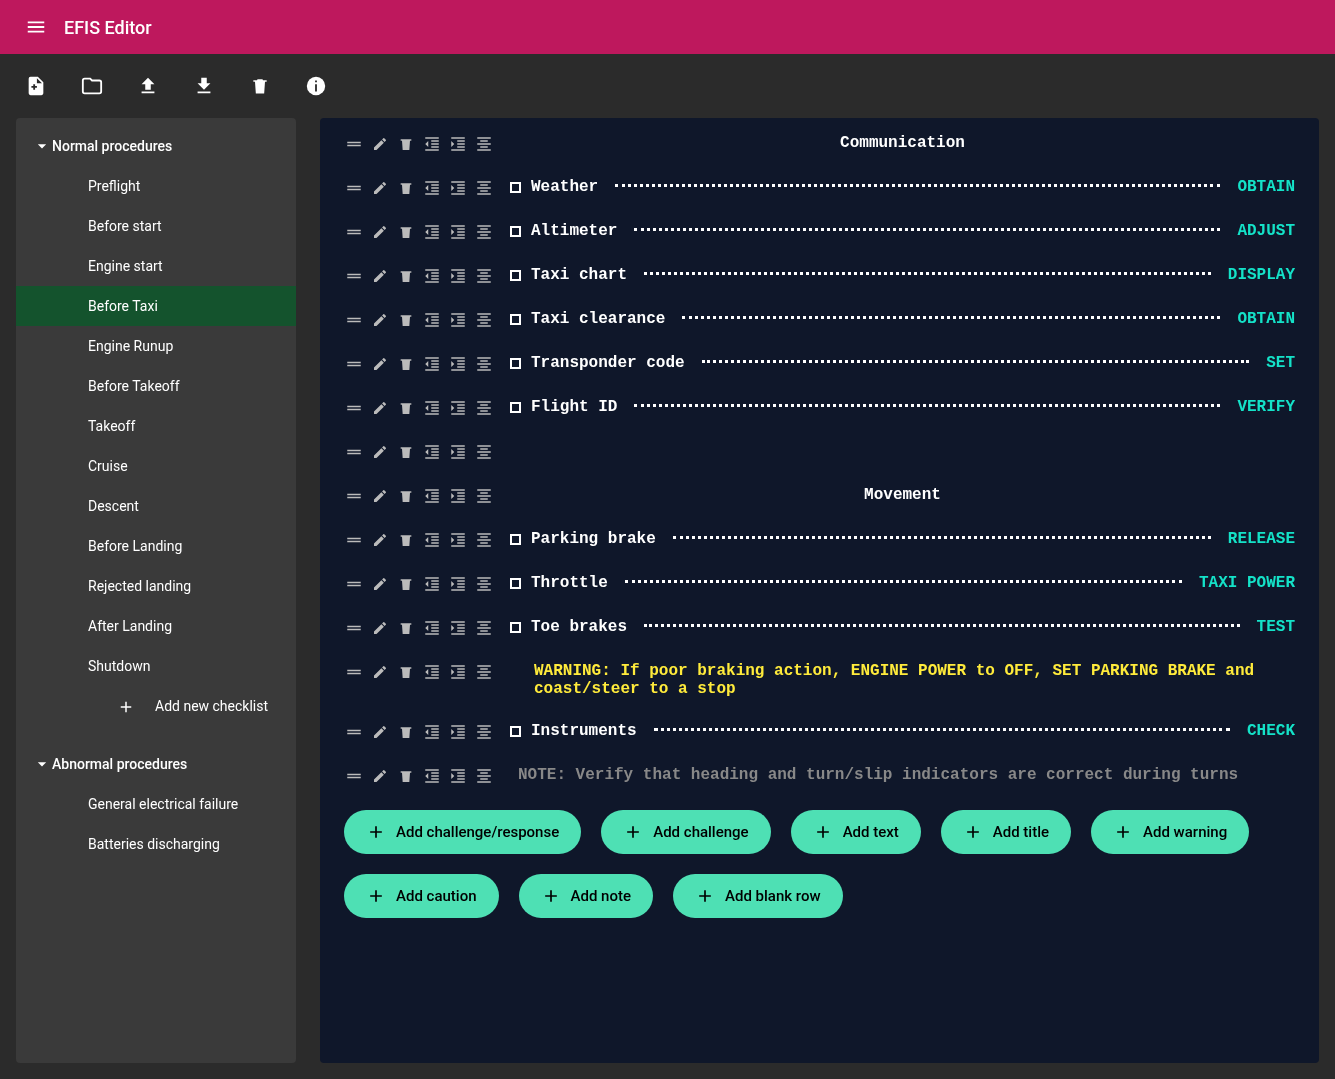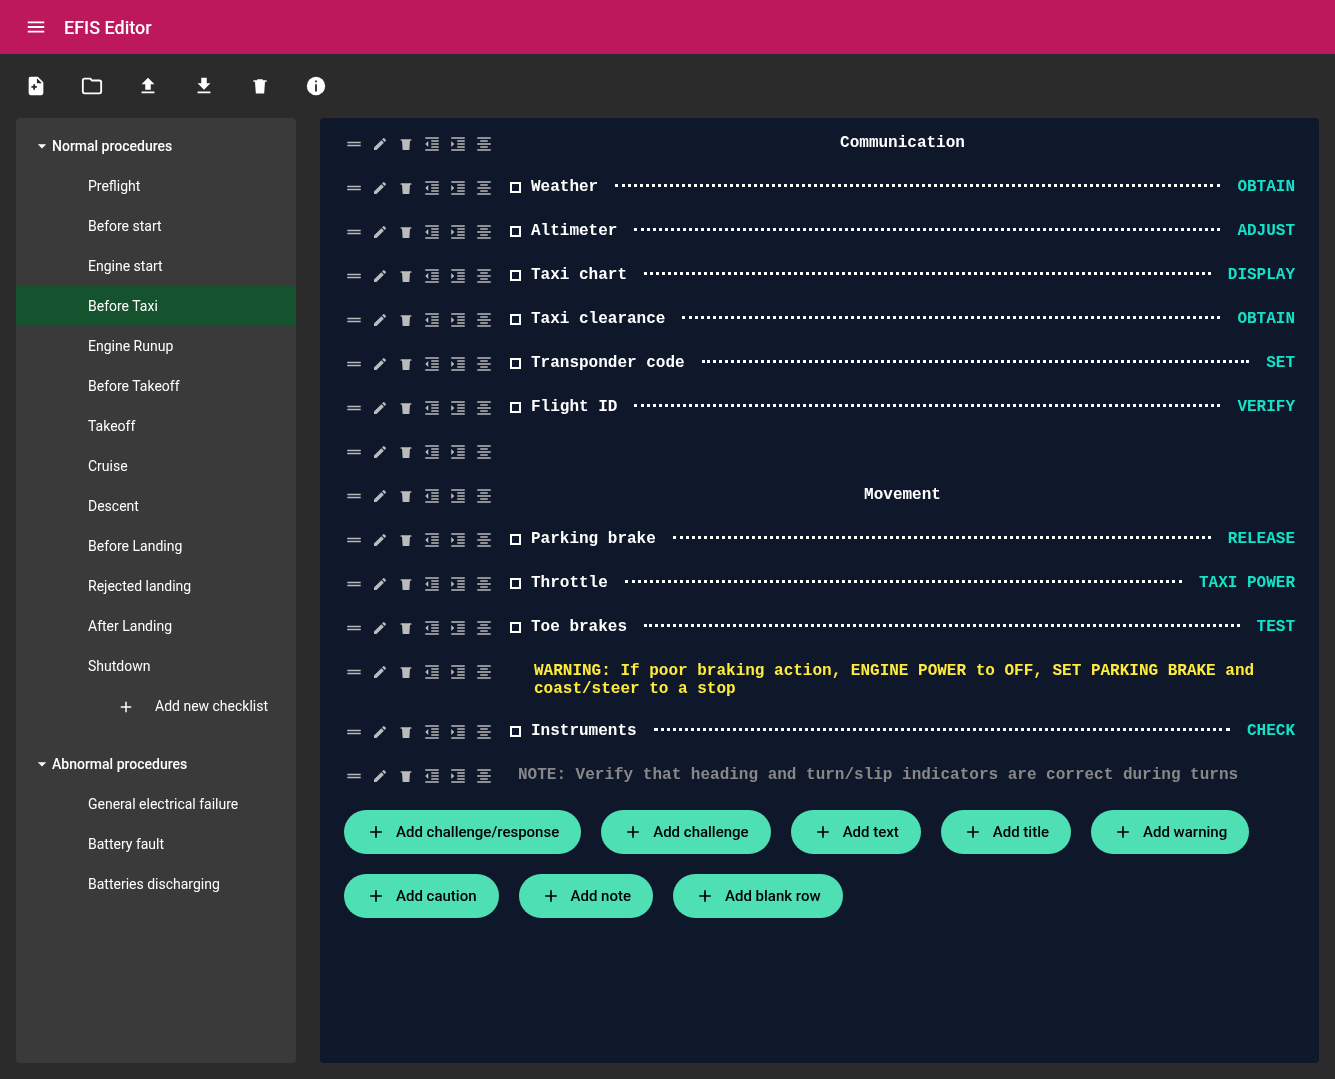--- a/index.html
+++ b/index.html
@@ -115,21 +115,20 @@
         </div>
       </div>
       <div class="tree-group">
         <div class="tree-header">
           <svg class="chev" width="20" height="20" viewBox="0 0 24 24">
             <path d="M7 10l5 5 5-5z"></path>
           </svg>
           <span>Abnormal procedures</span>
         </div>
         <div class="tree-item">General electrical failure</div>
-        <div class="tree-item">Battery fault</div>
         <div class="tree-item">Batteries discharging</div>
       </div>
     </div>
   <div class="content" id="content">
       <div class="row">
   <div class="row-icons">
     <span class="ri">
             <svg width="18" height="18" viewBox="0 0 24 24">
               <path d="M3 9h18v2H3zm0 4h18v2H3z"></path>
             </svg>

